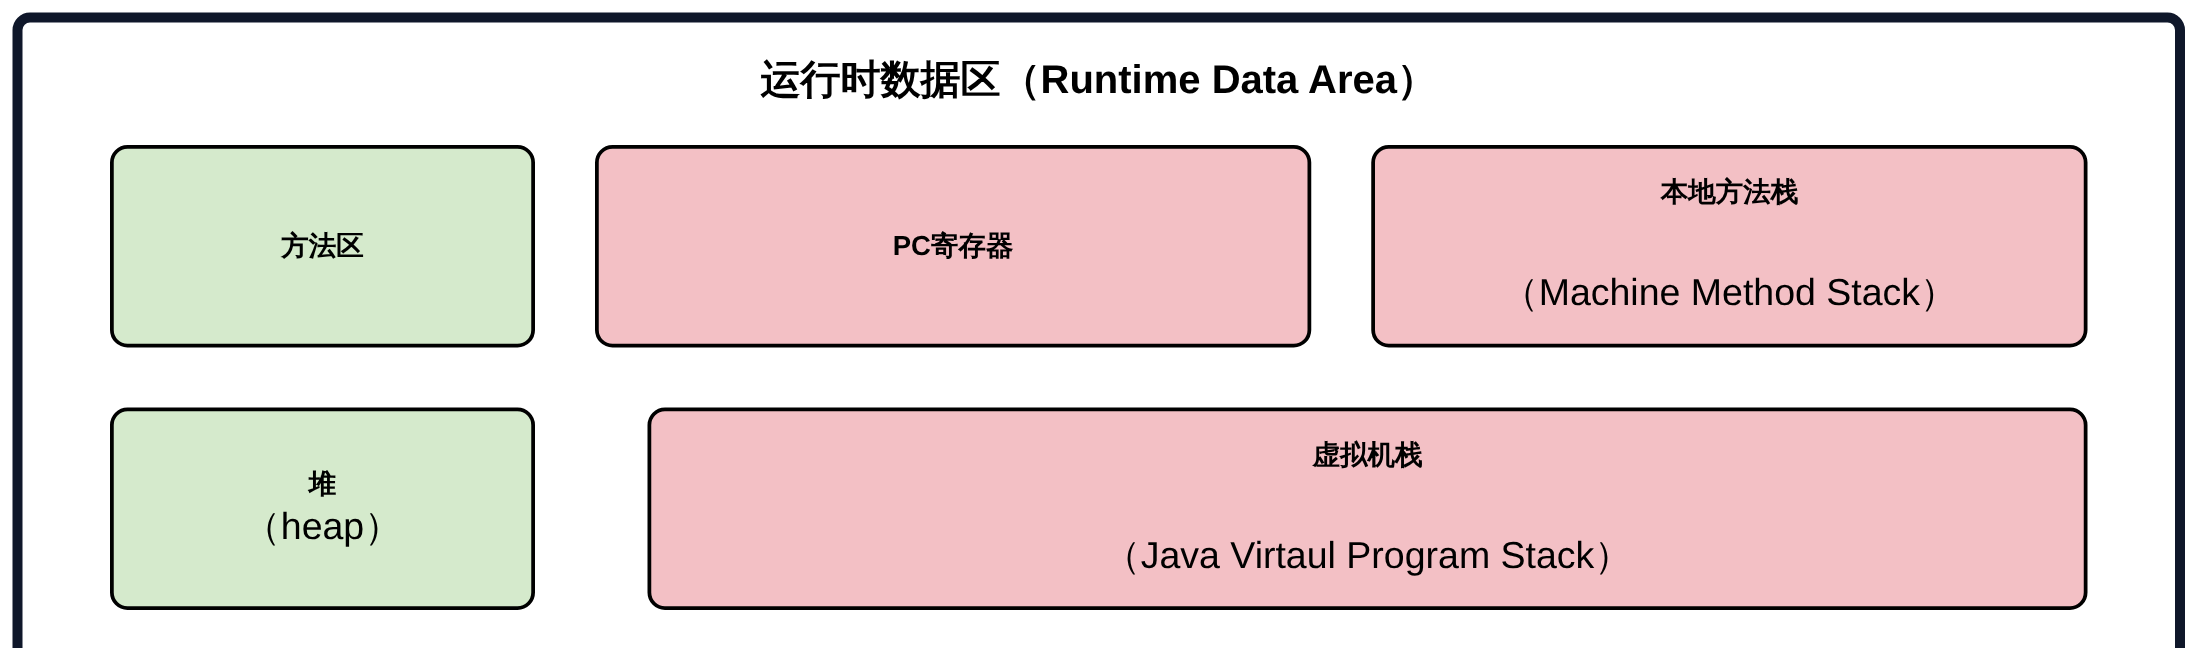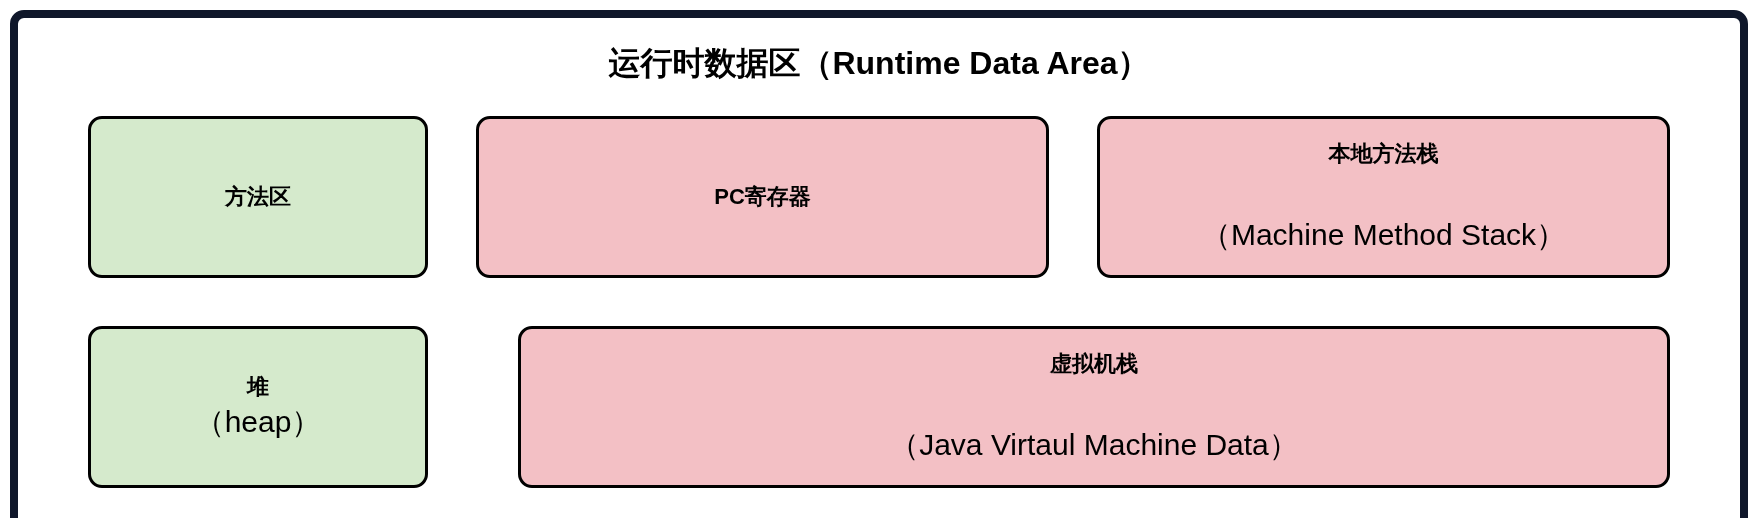--- a/index.html
+++ b/index.html
@@ -97,16 +97,16 @@
     </div>
   </div>
 
   <div class="row">
     <div class="box box-green w-narrow">
       <div class="box-label-cn">堆</div>
       <div class="box-label-en">（heap）</div>
     </div>
     <div class="box box-pink w-wide">
       <div class="box-label-cn">虚拟机栈</div>
-      <div class="box-label-en">（Java Virtaul Machine Data）</div>
+      <div class="box-label-en">（Java Virtaul Program Stack）</div>
     </div>
   </div>
 </div>
 
 </body></html>

